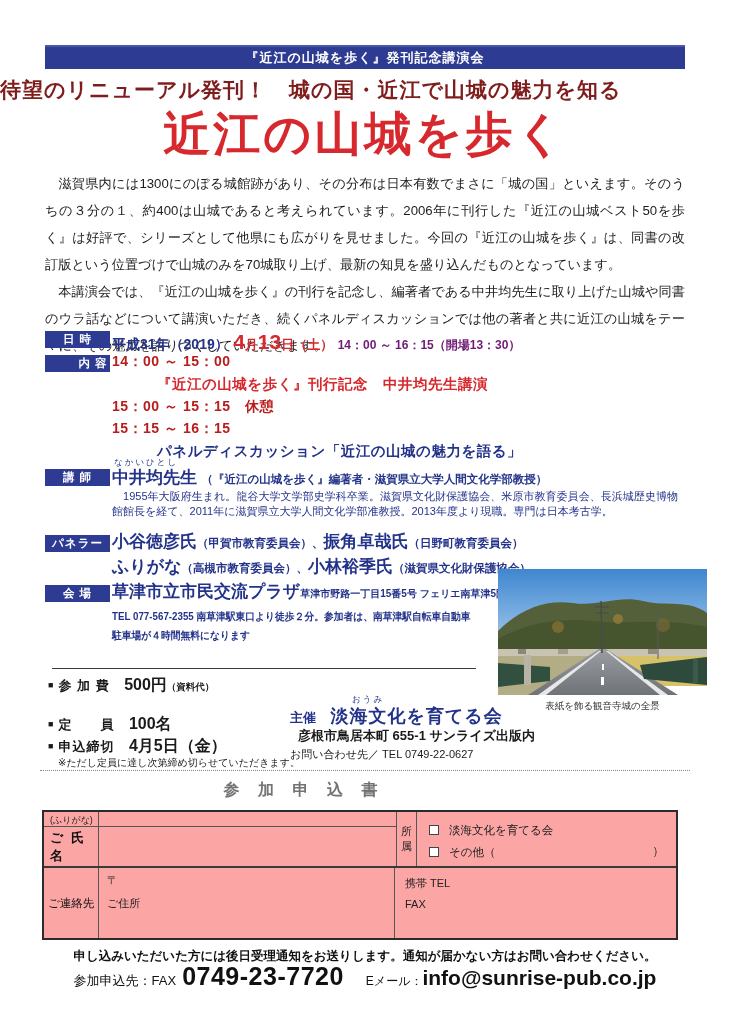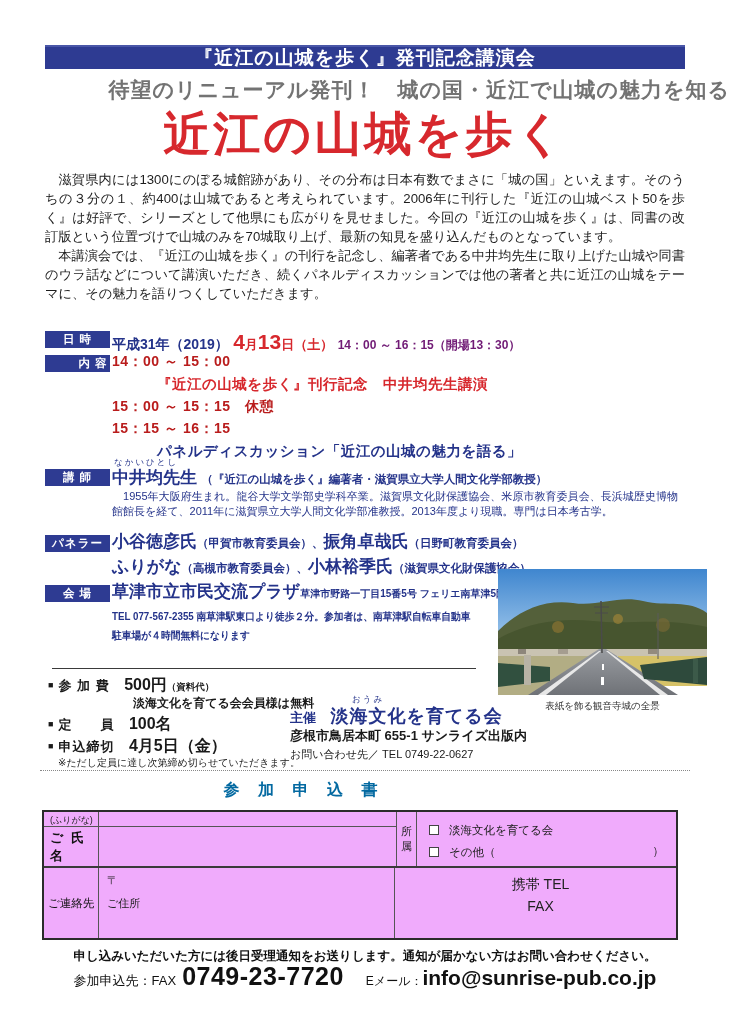--- a/index.html
+++ b/index.html
@@ -5,27 +5,27 @@
   * { margin:0; padding:0; box-sizing:border-box; }
   html,body { background:#ffffff; }
   body { font-family:"Liberation Sans","DejaVu Sans",sans-serif; }
   .page { position:relative; width:730px; height:1024px; background:#ffffff; overflow:hidden;
           font-family:"Liberation Sans","DejaVu Sans",sans-serif; color:#222; }
   .abs { position:absolute; }
   .navy { color:#24338a; }
   .red  { color:#d7282d; }
 
   .band { left:45px; top:45px; width:640px; height:24px; background:#2e3b92;
-          border-top:2px solid #4a57a8; color:#fff; font-size:19px; font-weight:bold;
+          border-top:2px solid #4a57a8; color:#fff; font-size:13px; font-weight:bold;
           line-height:22px; text-align:center; letter-spacing:1px; }
-  .subtitle { left:0; top:76px; width:730px; text-align:right; font-size:21px; font-weight:bold; color:#737373; letter-spacing:1px; }
+  .subtitle { left:0; top:76px; width:730px; text-align:left; font-size:21px; font-weight:bold; color:#7f1d1d; letter-spacing:1px; }
   .main-title { left:0; top:103px; width:730px; text-align:center; font-size:47px; font-weight:900;
                 color:#d7282d; letter-spacing:3px; }
 
-  .intro { left:45px; top:170px; width:640px; font-size:13.2px; line-height:19px; color:#1c1c1c; text-align:justify; }
+  .intro { left:45px; top:170px; width:640px; font-size:13.2px; line-height:27px; color:#1c1c1c; text-align:justify; }
 
   .badge { width:65px; height:17px; background:#2e3b92; color:#fff; font-size:11.5px;
            text-align:center; line-height:17px; font-weight:bold; letter-spacing:1px; }
 
   .dt-line { left:112px; top:330px; white-space:nowrap; }
   .dt-era  { font-size:14px; font-weight:bold; color:#24338a; }
   .dt-num  { font-size:21px; font-weight:bold; color:#d7282d; }
   .dt-unit { font-size:13px; font-weight:bold; color:#d7282d; }
   .dt-time { font-size:12px; font-weight:bold; color:#701a75; }
 
@@ -51,48 +51,48 @@
   .fee-rule { left:52px; top:668px; width:424px; border-top:1.5px solid #3a3a3a; }
   .bullet { display:inline-block; font-size:9px; color:#1a1a1a; vertical-align:2px; margin-right:5px; }
   .fee-label { font-size:13px; font-weight:bold; color:#1a1a1a; letter-spacing:1px; }
   .fee-value { font-size:16px; font-weight:bold; color:#1a1a1a; }
   .fee-note  { font-size:9.5px; font-weight:bold; color:#1a1a1a; }
   .fee-sub   { font-size:12px; font-weight:bold; color:#1a1a1a; }
   .small-note { font-size:10px; color:#1a1a1a; }
 
   .org-role { font-size:13px; font-weight:bold; color:#24338a; }
   .org-name { font-size:18px; font-weight:bold; color:#24338a; letter-spacing:1px; }
-  .org-addr { font-size:13px; font-weight:bold; color:#1a1a1a; }
+  .org-addr { font-size:13px; font-weight:bold; color:#1a1a1a;margin-left:8px; }
   .org-contact { font-size:11px; color:#1a1a1a; }
 
   .dotted-rule { left:40px; top:770px; width:650px; border-top:1px dotted #888; }
   .form-title { left:0; top:780px; width:608px; text-align:center; font-size:16px; font-weight:bold;
-                letter-spacing:7px; color:#0369a1; }
-
-  .form-table { left:42px; top:810px; width:636px; height:130px; border:2px solid #2b2b2b; background:#f0abfc; }
+                letter-spacing:7px; color:#737373; }
+
+  .form-table { left:42px; top:810px; width:636px; height:130px; border:2px solid #2b2b2b; background:#fca5a5; }
   .ft-row1 { display:flex; height:54px; }
   .ft-left { width:352px; display:grid; grid-template-columns:55px 1fr; grid-template-rows:15px 1fr; }
   .ft-furi-label { border-right:1px solid #555; font-size:9px; color:#222; padding:2px 0 0 6px; }
   .ft-furi-input { border-bottom:1px solid #555; }
   .ft-furi-label { border-bottom:1px solid #555; }
   .ft-name-label { border-right:1px solid #555; font-size:13px; color:#111; font-weight:bold;
                    display:flex; align-items:center; padding-left:6px; letter-spacing:2px; }
   .ft-affil { width:21px; border-left:1px solid #555; border-right:1px solid #555;
               display:flex; flex-direction:column; align-items:center; justify-content:center;
               font-size:11px; color:#222; line-height:15px; }
   .ft-check { flex:1; padding:7px 10px 0 12px; font-size:11.5px; color:#222; position:relative; }
   .ft-check-line { display:flex; align-items:center; height:22px; }
   .cbx { display:inline-block; width:10px; height:10px; border:1.2px solid #444; margin-right:10px; background:#fff; }
   .ft-paren-close { position:absolute; right:12px; top:32px; font-size:11.5px; color:#222; }
   .ft-divider { border-top:2px solid #3a3a3a; }
   .ft-row2 { display:flex; height:70px; }
   .ft-contact-label { width:55px; border-right:1px solid #555; font-size:11.5px; color:#111;
                       display:flex; align-items:center; padding-left:4px; }
   .ft-address { width:296px; border-right:1px solid #555; font-size:11px; color:#222; padding:5px 0 0 8px; }
-  .ft-phone { flex:1; font-size:14px; color:#222; padding:8px 0 0 10px;text-align:center; }
+  .ft-phone { flex:1; font-size:11px; color:#222; padding:8px 0 0 10px; }
   .ft-phone div { height:22px; }
 
   .footer-note { left:0; top:948px; width:730px; text-align:center; font-size:12.5px; font-weight:bold; color:#111; }
   .footer-contact { left:0; top:962px; width:730px; display:flex; justify-content:center; align-items:baseline; }
   .fc-label { font-size:13px; font-weight:normal; color:#111; }
   .fc-fax { font-size:25px; font-weight:bold; color:#111; letter-spacing:0.5px; margin:0 6px; }
   .fc-email-label { font-size:12px; font-weight:normal; color:#111; margin-left:16px; }
   .fc-email { font-size:21px; font-weight:bold; color:#111; }
 </style>
 </head>
@@ -187,21 +187,20 @@
       <line x1="160" y1="44" x2="160" y2="90" stroke="#5a5a5a" stroke-width="1"></line>
     </svg>
   </div>
   <div class="abs photo-caption">表紙を飾る観音寺城の全景</div>
 
   <div class="abs fee-rule"></div>
   <div class="abs" style="left:48px; top:675px; white-space:nowrap;">
     <span class="bullet">■</span><span class="fee-label">参 加 費</span>
     <span class="fee-value" style="margin-left:10px;">500円</span><span class="fee-note">（資料代）</span>
   </div>
-  <div class="abs fee-sub" style="left:133px; top:695px;">淡海文化を育てる会会員様は無料</div>
   <div class="abs" style="left:48px; top:714px; white-space:nowrap;">
     <span class="bullet">■</span><span class="fee-label">定　　員</span>
     <span class="fee-value" style="margin-left:10px;">100名</span>
   </div>
   <div class="abs" style="left:48px; top:736px; white-space:nowrap;">
     <span class="bullet">■</span><span class="fee-label">申込締切</span>
     <span class="fee-value" style="margin-left:10px;">4月5日（金）</span>
   </div>
   <div class="abs small-note" style="left:58px; top:756px;">※ただし定員に達し次第締め切らせていただきます。</div>
 

